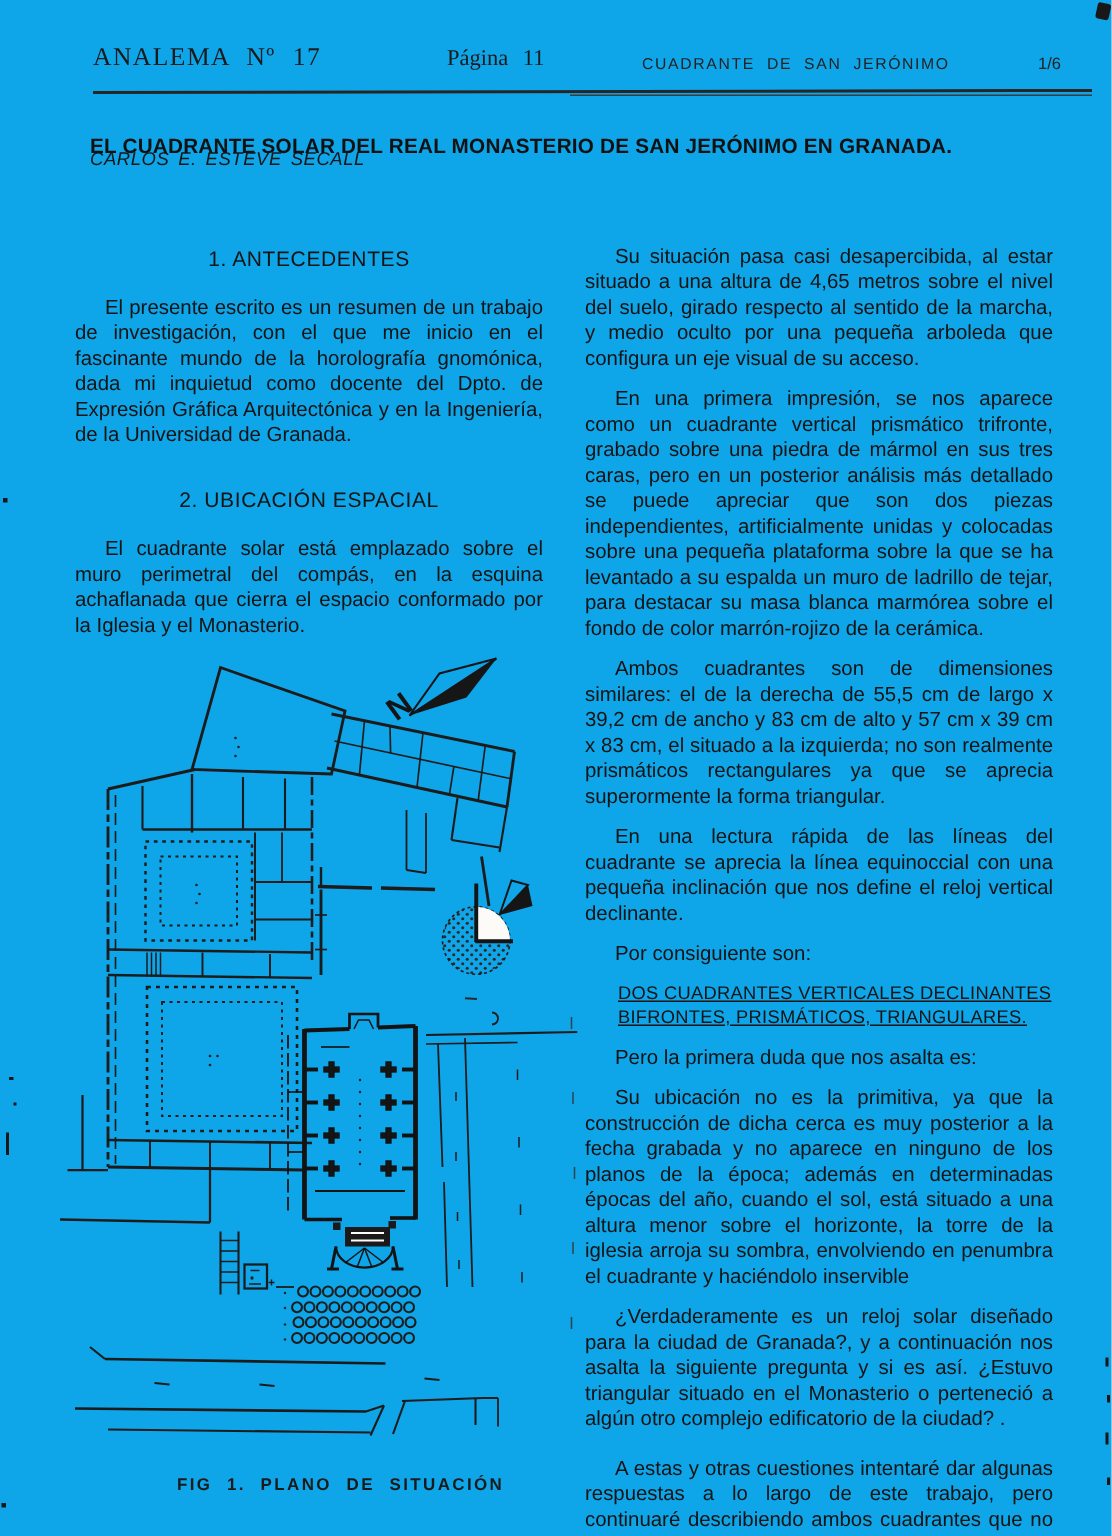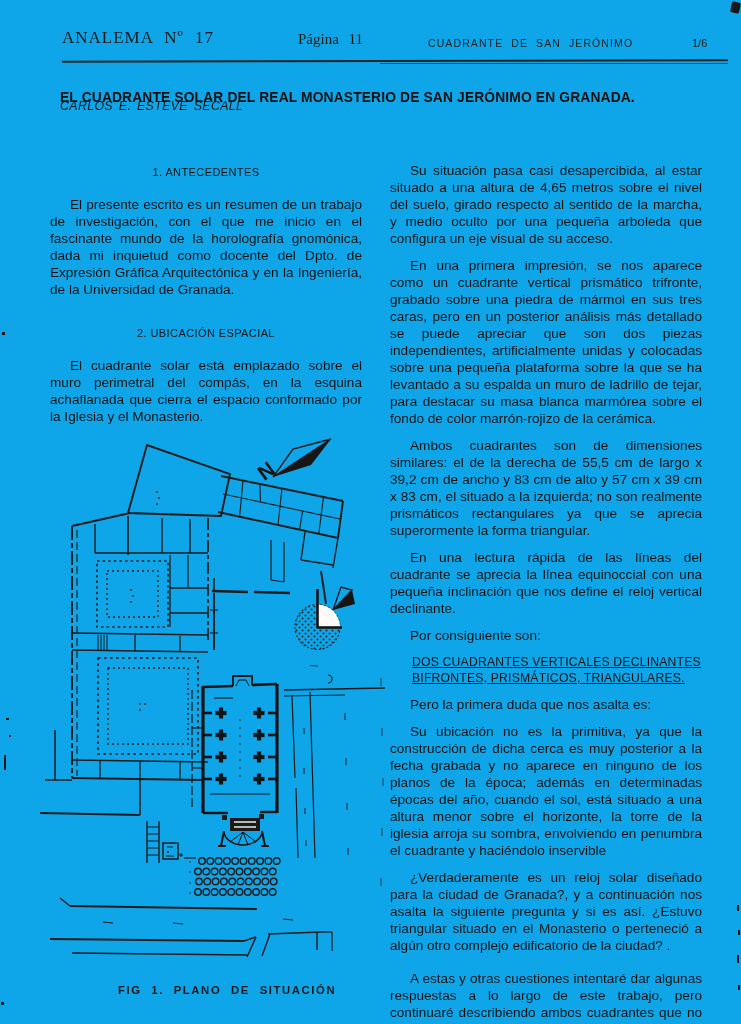--- a/index.html
+++ b/index.html
@@ -23,21 +23,21 @@
   .title{position:absolute;left:60px;top:90px;width:620px;text-align:left;
     font-size:13.8px;font-weight:bold;letter-spacing:.15px;color:#111;}
   .author{position:absolute;left:60px;top:99px;width:620px;text-align:left;
     font-size:12.3px;letter-spacing:.4px;word-spacing:2px;color:#161616;font-style:italic;}
   
   .col{position:absolute;width:332px;font-size:13.6px;line-height:17px;
     text-align:justify;color:#141414;}
   .col-left{left:40px;top:156px;}
   .col-right{left:380px;top:152px;}
   .col p{margin:10px;text-indent:20px;}
-  .sec-h{ text-align:center;text-indent:0 !important;font-size:11px;letter-spacing:.4px;
+  .sec-h{ text-align:center;text-indent:0 !important;font-size:14px;letter-spacing:.4px;
     margin:8px 0 15px 0 !important;}
   .sec-h2{margin:27px 0 15px 0 !important;}
   .caps-block{text-indent:0 !important;padding-left:22px;font-size:12.2px;line-height:16px;
     letter-spacing:.2px;text-align:left;text-decoration:underline;}
   .gap-top{margin-top:16px !important;}
   
   .figure-svg{position:absolute;left:40px;top:428px;width:345px;height:582px;}
   .fig-caption{position:absolute;left:118px;top:984px;font-size:11.3px;font-weight:bold;
     letter-spacing:1.6px;word-spacing:5px;color:#1a1a1a;}
   

